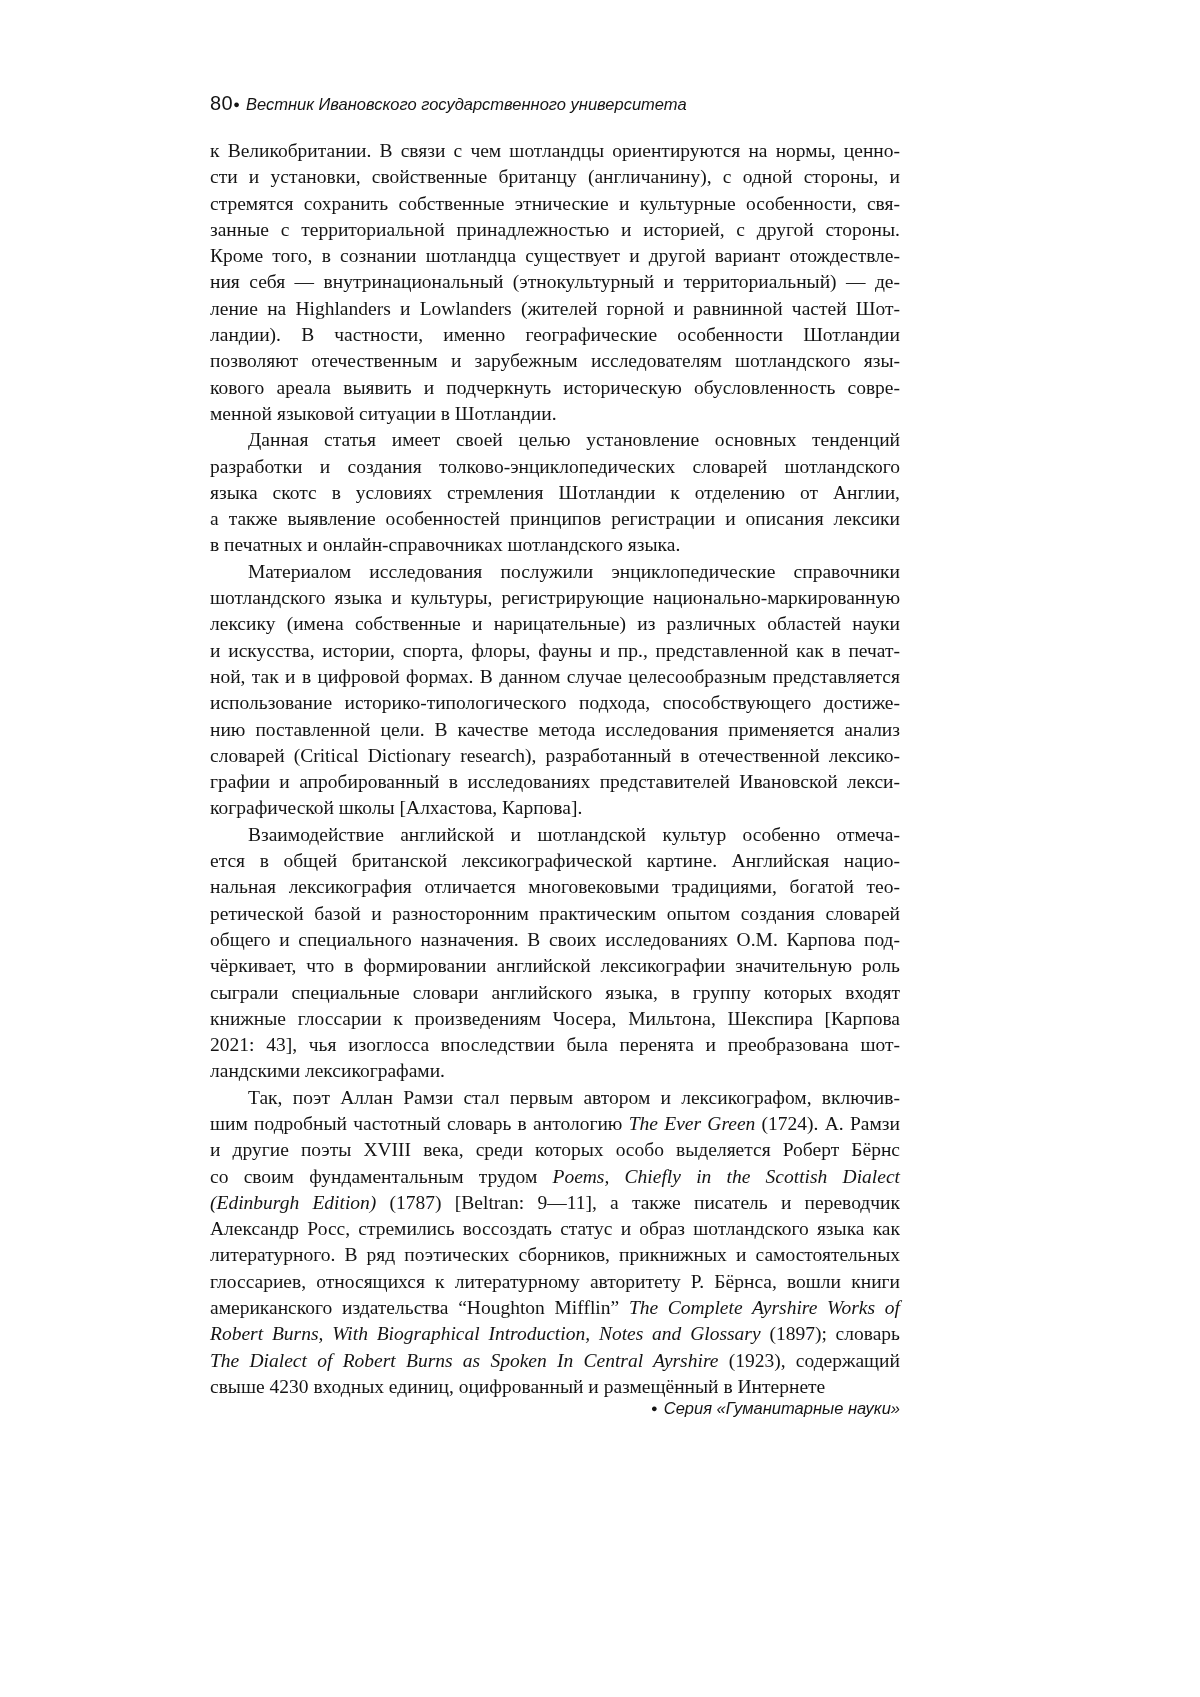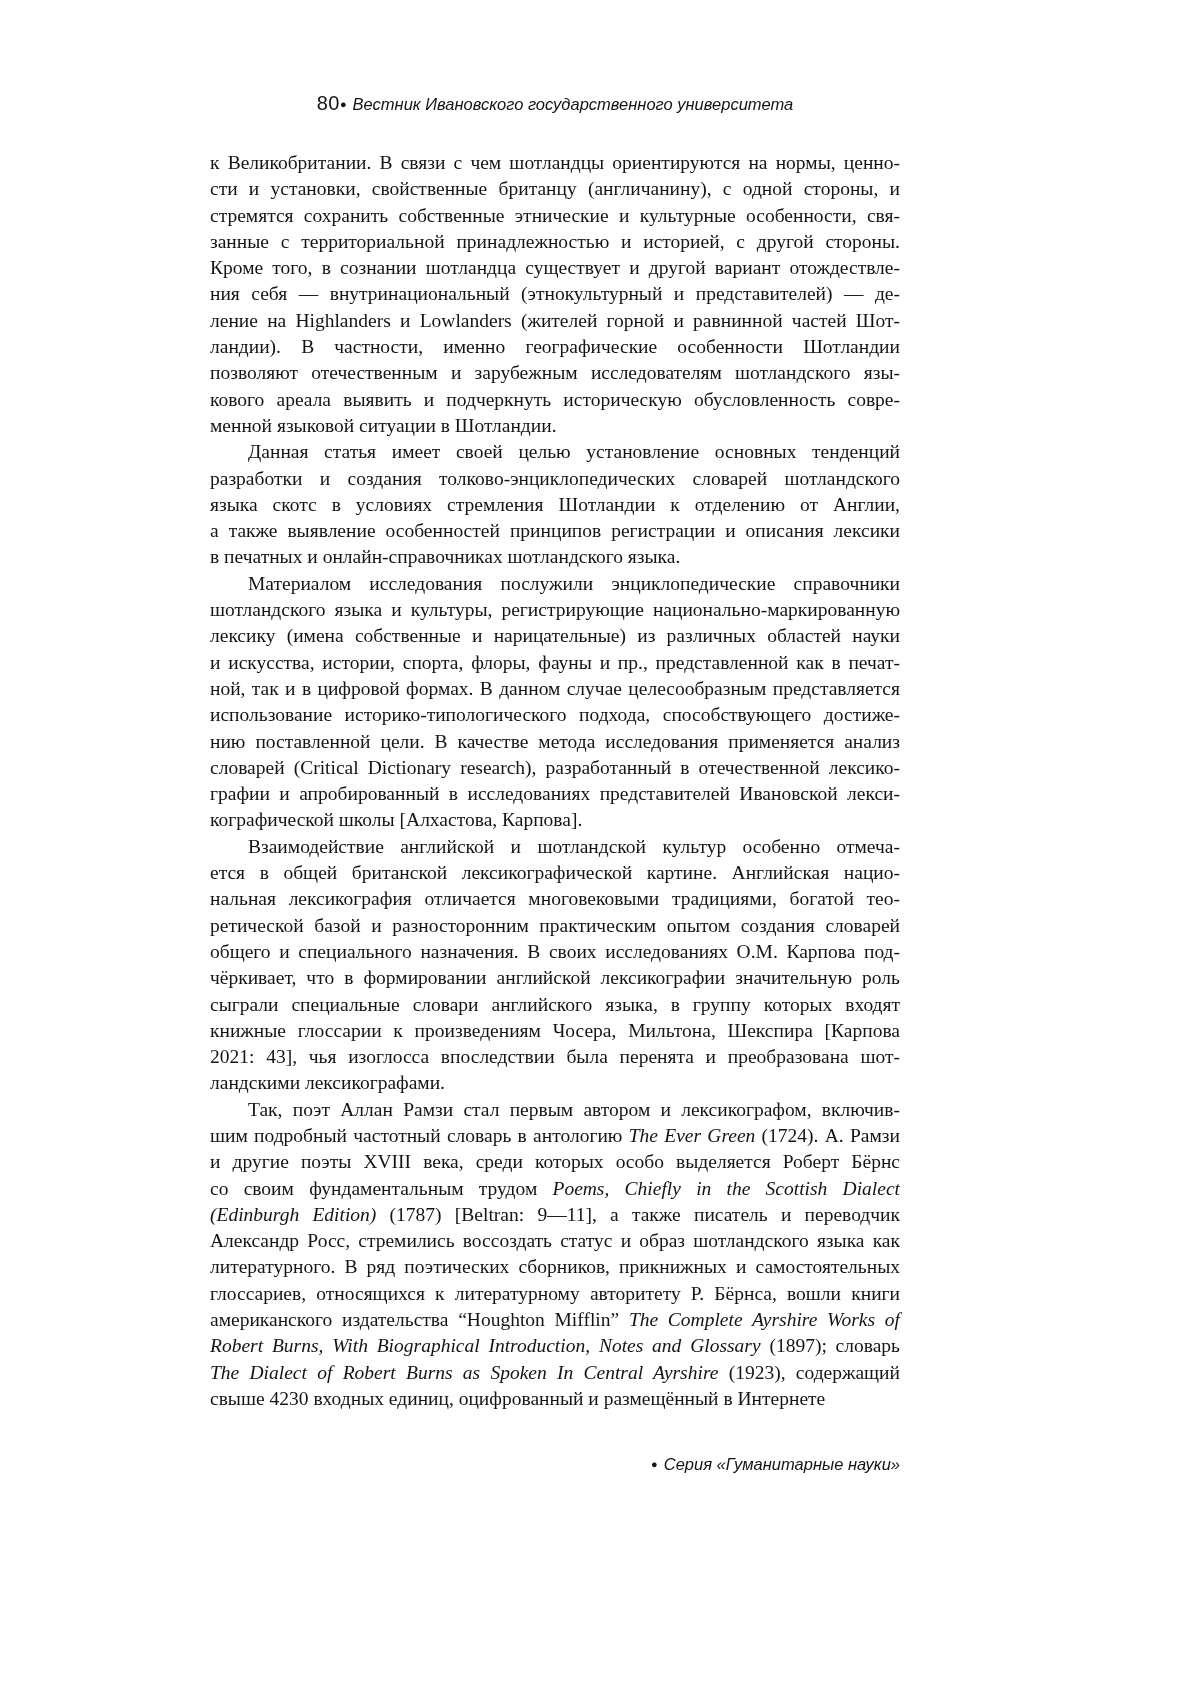--- a/index.html
+++ b/index.html
@@ -7,53 +7,53 @@
     position:relative;
     width:1200px; height:1697px;
     margin:0 auto;
     background:#ffffff;
     color:#141414;
     overflow:hidden;
   }
   .header {
     position:absolute;
     top:92px; left:210px; width:690px;
-    display:flex; justify-content:center; align-items:baseline;
+    display:flex; justify-content:flex-start; align-items:baseline;
   }
   .page-num {
     font-family:"Liberation Sans", sans-serif;
     font-size:20px; letter-spacing:0.5px;
   }
   .running-title {
     font-family:"Liberation Sans", sans-serif;
     font-style:italic;
     font-size:16.5px;
     white-space:nowrap;
   }
   .bullet {
     font-style:normal;
     font-size:11px;
     vertical-align:2px;
     padding-right:6px;
   }
   .body-text {
     position:absolute;
-    top:150px; left:210px; width:690px;
+    top:138px; left:210px; width:690px;
     font-family:"Liberation Serif", serif;
     font-size:19.5px;
     line-height:26.3px;
   }
   .para { margin:0; }
   .line { text-align:justify; text-align-last:justify; }
   .line.last { text-align-last:left; }
   .para.indent .line:first-child { text-indent:38px; }
   .it { font-style:italic; }
   .footer {
     position:absolute;
-    top:1455px; left:210px; width:690px;
+    top:1399px; left:210px; width:690px;
     text-align:right;
     font-family:"Liberation Sans", sans-serif;
     font-style:italic;
     font-size:16.5px;
   }
 </style>
 </head>
 <body>
 
 <div class="page">
@@ -63,21 +63,21 @@
     <span class="running-title"><span class="bullet">●</span><span>Вестник Ивановского государственного университета</span></span>
   </div>
 
   <div class="body-text">
       <div class="para">
         <div class="line"><span>к Великобритании. В связи с чем шотландцы ориентируются на нормы, ценно-</span></div>
         <div class="line"><span>сти и установки, свойственные британцу (англичанину), с одной стороны, и</span></div>
         <div class="line"><span>стремятся сохранить собственные этнические и культурные особенности, свя-</span></div>
         <div class="line"><span>занные с территориальной принадлежностью и историей, с другой стороны.</span></div>
         <div class="line"><span>Кроме того, в сознании шотландца существует и другой вариант отождествле-</span></div>
-        <div class="line"><span>ния себя — внутринациональный (этнокультурный и представителей) — де-</span></div>
+        <div class="line"><span>ния себя — внутринациональный (этнокультурный и территориальный) — де-</span></div>
         <div class="line"><span>ление на Highlanders и Lowlanders (жителей горной и равнинной частей Шот-</span></div>
         <div class="line"><span>ландии). В частности, именно географические особенности Шотландии</span></div>
         <div class="line"><span>позволяют отечественным и зарубежным исследователям шотландского язы-</span></div>
         <div class="line"><span>кового ареала выявить и подчеркнуть историческую обусловленность совре-</span></div>
         <div class="line last"><span>менной языковой ситуации в Шотландии.</span></div>
       </div>
       <div class="para indent">
         <div class="line"><span>Данная статья имеет своей целью установление основных тенденций</span></div>
         <div class="line"><span>разработки и создания толково-энциклопедических словарей шотландского</span></div>
         <div class="line"><span>языка скотс в условиях стремления Шотландии к отделению от Англии,</span></div>

